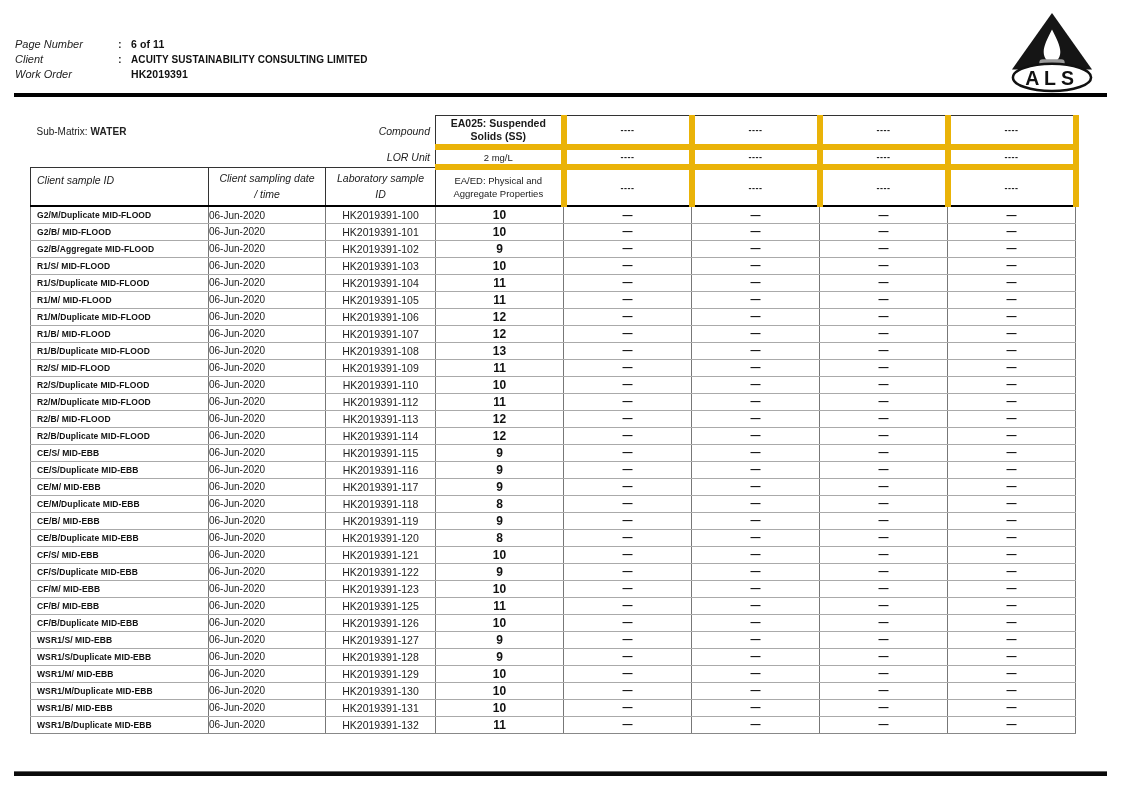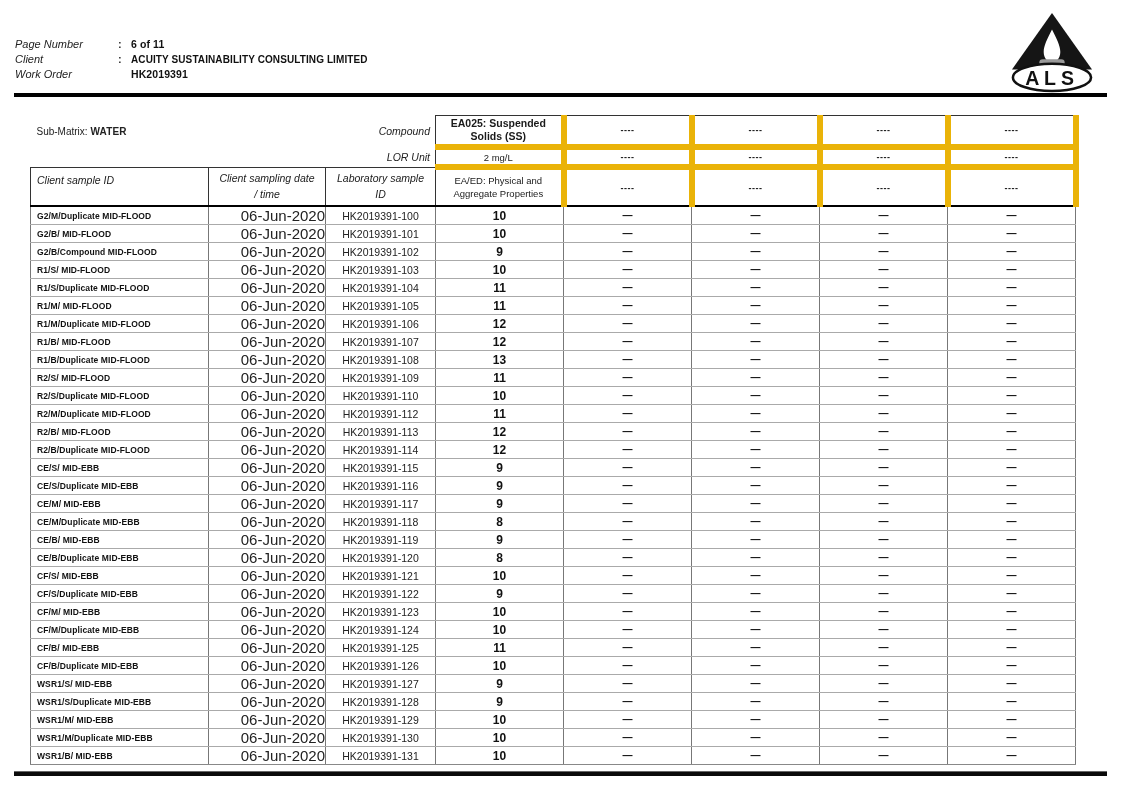--- a/index.html
+++ b/index.html
@@ -52,21 +52,21 @@
   td.hdash { font-weight: bold; font-size: 9px; letter-spacing: 0.5px; }
 
   
   td.coltitle { border: 1px solid #333; font-style: italic; font-size: 10.5px; line-height: 1.45; }
   td.coltitle.first { text-align: left; padding: 2px 6px; vertical-align: top; padding-top: 5px; }
   td.coltitle.mid { text-align: center; margin-left: 16px; }
 
   
   tr.data td { height: 17px; border-left: 1px solid #777; border-right: 1px solid #777; border-bottom: 1px solid #aaa; }
   tr.data td.c-id { text-align: left; padding-left: 6px; font-weight: bold; font-size: 8.5px; letter-spacing: 0.1px; color: #111; }
-  tr.data td.c-date { text-align: right; font-size: 15px; color: #222; }
+  tr.data td.c-date { text-align: left; font-size: 10px; color: #222; }
   tr.data td.c-lab { text-align: center; font-size: 10.5px; color: #222; }
   tr.data td.c-val { text-align: center; font-weight: bold; font-size: 12px; color: #111; border-left: 1.5px solid #444; }
   tr.data td.c-dash { text-align: center; font-weight: bold; font-size: 10px; color: #111; }
   tr.data:last-child td { border-bottom: 1px solid #888; }
 
   td.an.first-an { border-left: 1.5px solid #333; }
 </style>
 </head>
 <body>
 
@@ -168,21 +168,21 @@
             <td class="c-id">G2/B/ MID-FLOOD</td>
             <td class="c-date">06-Jun-2020</td>
             <td class="c-lab">HK2019391-101</td>
             <td class="c-val">10</td>
             <td class="c-dash">—</td>
             <td class="c-dash">—</td>
             <td class="c-dash">—</td>
             <td class="c-dash">—</td>
           </tr>
           <tr class="data">
-            <td class="c-id">G2/B/Compound MID-FLOOD</td>
+            <td class="c-id">G2/B/Aggregate MID-FLOOD</td>
             <td class="c-date">06-Jun-2020</td>
             <td class="c-lab">HK2019391-102</td>
             <td class="c-val">9</td>
             <td class="c-dash">—</td>
             <td class="c-dash">—</td>
             <td class="c-dash">—</td>
             <td class="c-dash">—</td>
           </tr>
           <tr class="data">
             <td class="c-id">R1/S/ MID-FLOOD</td>
@@ -378,30 +378,20 @@
             <td class="c-id">CF/M/ MID-EBB</td>
             <td class="c-date">06-Jun-2020</td>
             <td class="c-lab">HK2019391-123</td>
             <td class="c-val">10</td>
             <td class="c-dash">—</td>
             <td class="c-dash">—</td>
             <td class="c-dash">—</td>
             <td class="c-dash">—</td>
           </tr>
           <tr class="data">
-            <td class="c-id">CF/M/Duplicate MID-EBB</td>
-            <td class="c-date">06-Jun-2020</td>
-            <td class="c-lab">HK2019391-124</td>
-            <td class="c-val">10</td>
-            <td class="c-dash">—</td>
-            <td class="c-dash">—</td>
-            <td class="c-dash">—</td>
-            <td class="c-dash">—</td>
-          </tr>
-          <tr class="data">
             <td class="c-id">CF/B/ MID-EBB</td>
             <td class="c-date">06-Jun-2020</td>
             <td class="c-lab">HK2019391-125</td>
             <td class="c-val">11</td>
             <td class="c-dash">—</td>
             <td class="c-dash">—</td>
             <td class="c-dash">—</td>
             <td class="c-dash">—</td>
           </tr>
           <tr class="data">
@@ -452,20 +442,30 @@
             <td class="c-dash">—</td>
             <td class="c-dash">—</td>
             <td class="c-dash">—</td>
             <td class="c-dash">—</td>
           </tr>
           <tr class="data">
             <td class="c-id">WSR1/B/ MID-EBB</td>
             <td class="c-date">06-Jun-2020</td>
             <td class="c-lab">HK2019391-131</td>
             <td class="c-val">10</td>
+            <td class="c-dash">—</td>
+            <td class="c-dash">—</td>
+            <td class="c-dash">—</td>
+            <td class="c-dash">—</td>
+          </tr>
+          <tr class="data">
+            <td class="c-id">WSR1/B/Duplicate MID-EBB</td>
+            <td class="c-date">06-Jun-2020</td>
+            <td class="c-lab">HK2019391-132</td>
+            <td class="c-val">11</td>
             <td class="c-dash">—</td>
             <td class="c-dash">—</td>
             <td class="c-dash">—</td>
             <td class="c-dash">—</td>
           </tr>
         </tbody>
     </table>
   </div>
 
   <div class="rule-bottom"></div>

